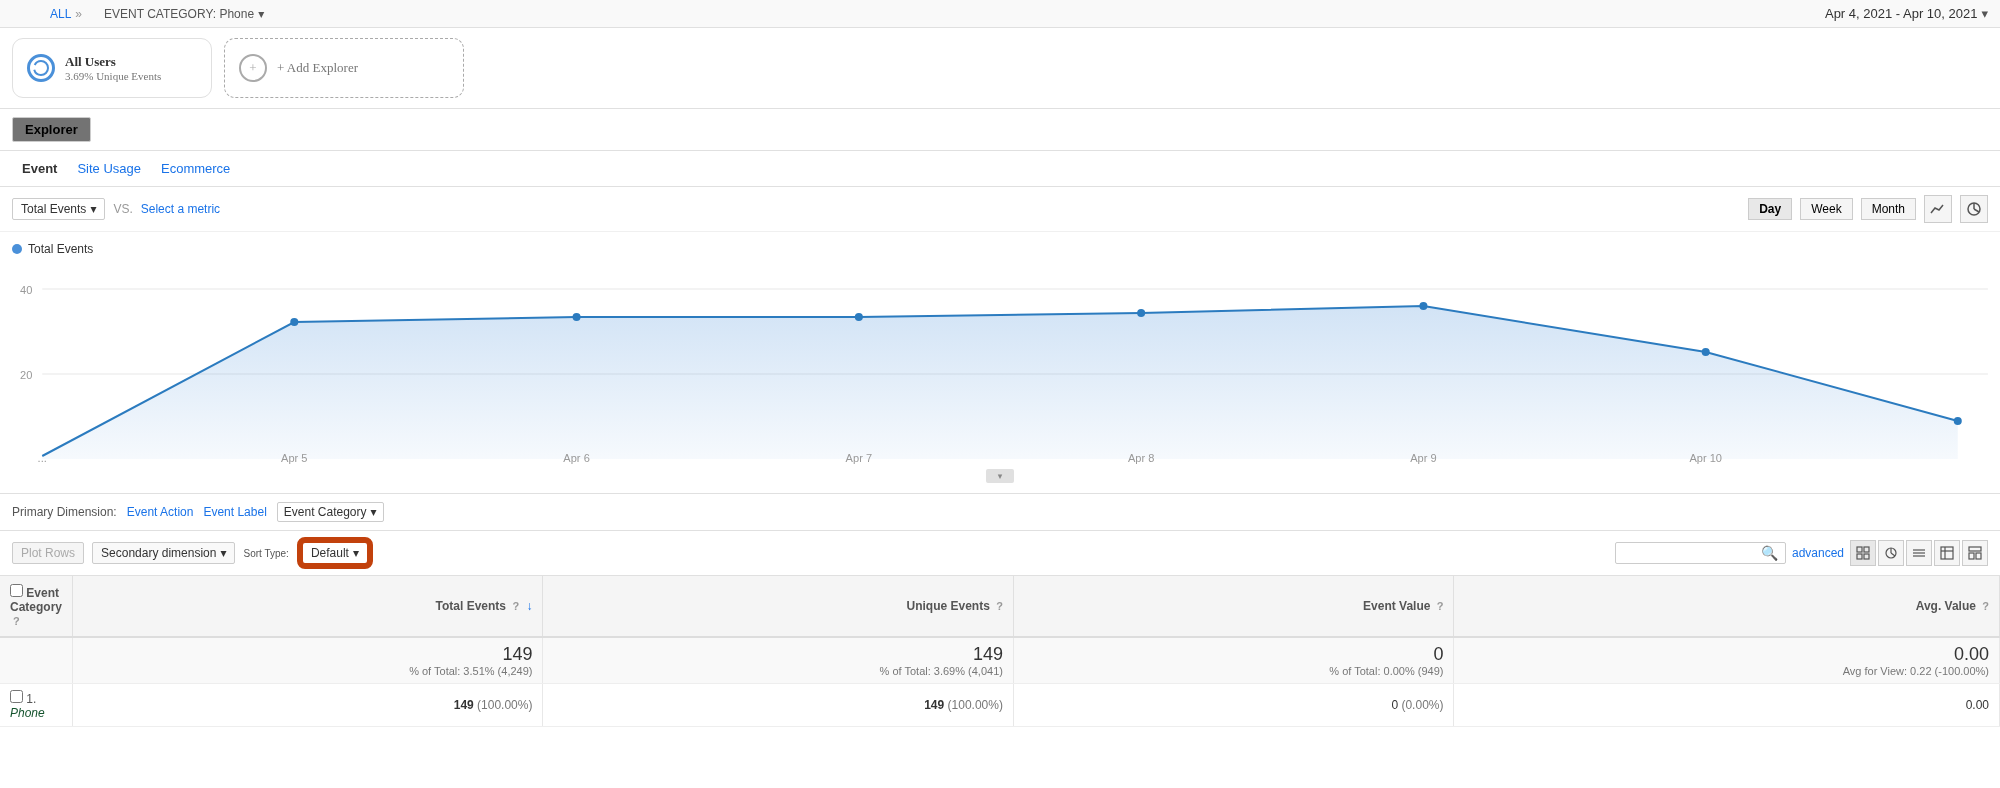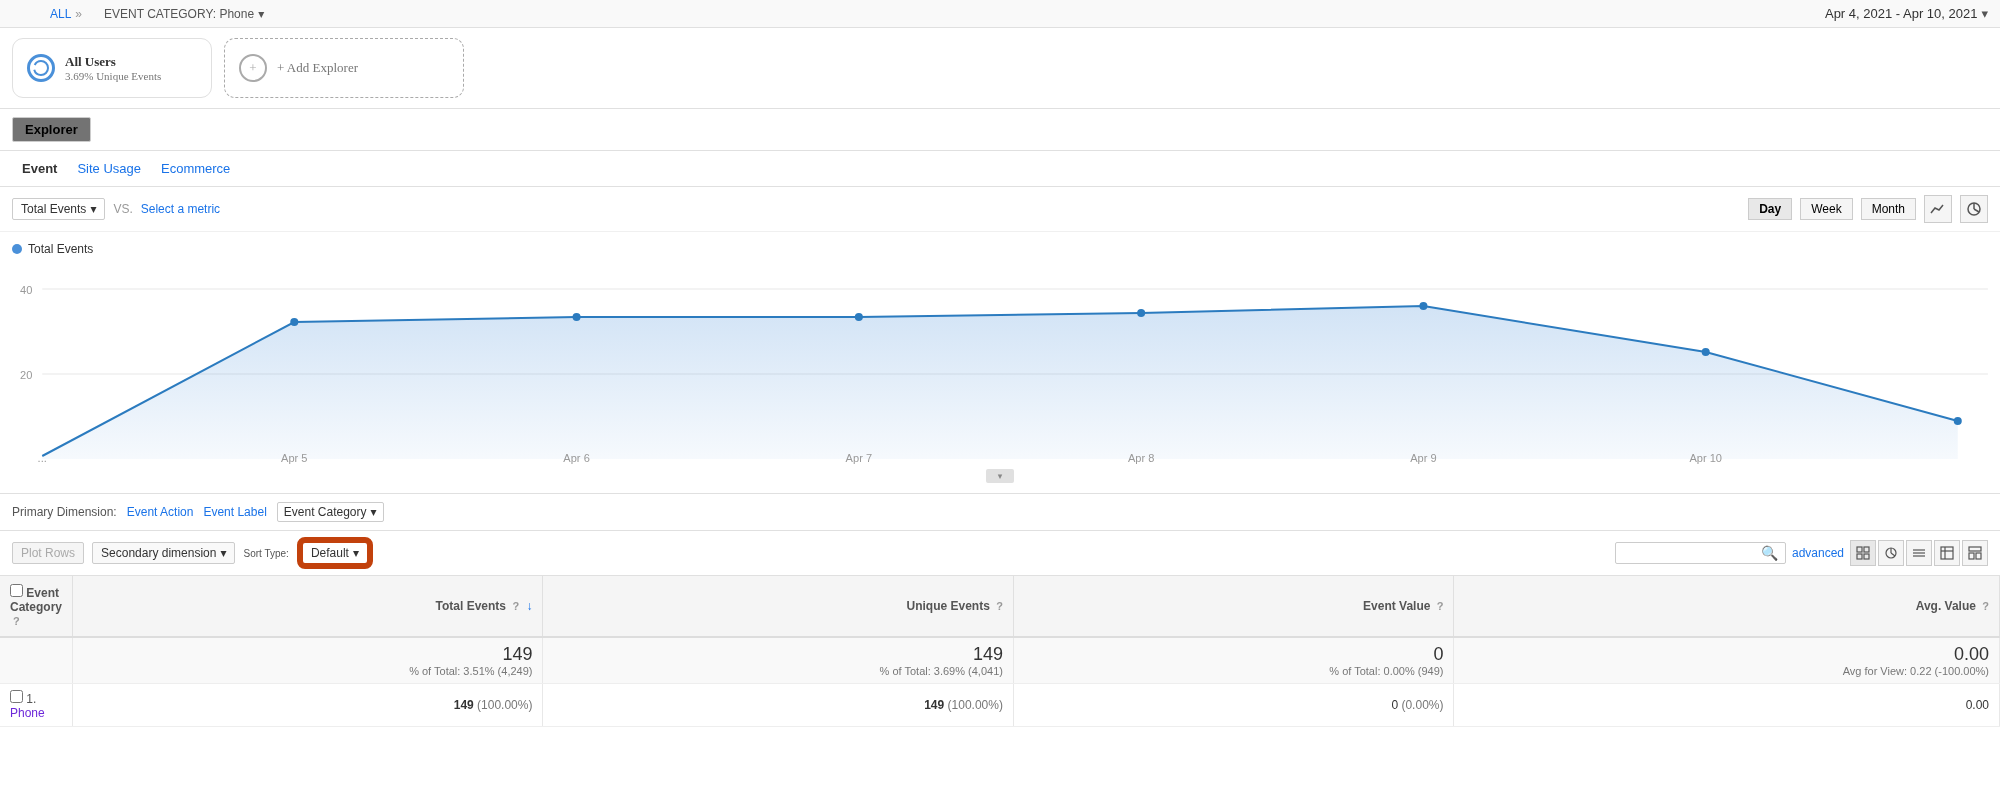--- a/index.html
+++ b/index.html
@@ -162,21 +162,21 @@
       border-right: 1px solid #e8e8e8;
     }
     .data-table td.numeric { text-align: right; }
     .data-table .summary-row td { background: #f9f9f9; }
     .data-table .summary-row td .main-val { font-size: 18px; font-weight: normal; display: block; text-align: right; }
     .data-table .summary-row td .sub-val { font-size: 11px; color: #777; text-align: right; display: block; }
     .sort-arrow { color: #1a73e8; margin-left: 4px; }
     .help-icon { color: #999; font-size: 11px; cursor: pointer; margin-left: 3px; }
     .checkbox-cell { width: 20px; }
     .row-num { color: #555; }
-    .item-name { color: #6d28d9; cursor: pointer; }
+    .item-name { color: #14532d; cursor: pointer; font-style: italic; }
   </style>
 </head>
 <body>
 
 <div class="top-bar">
   <div class="breadcrumb">
     <span class="all-link">ALL</span>
     <span class="sep">»</span>
     <span class="current">EVENT CATEGORY: Phone</span>
     <span class="dropdown-icon">▾</span>

